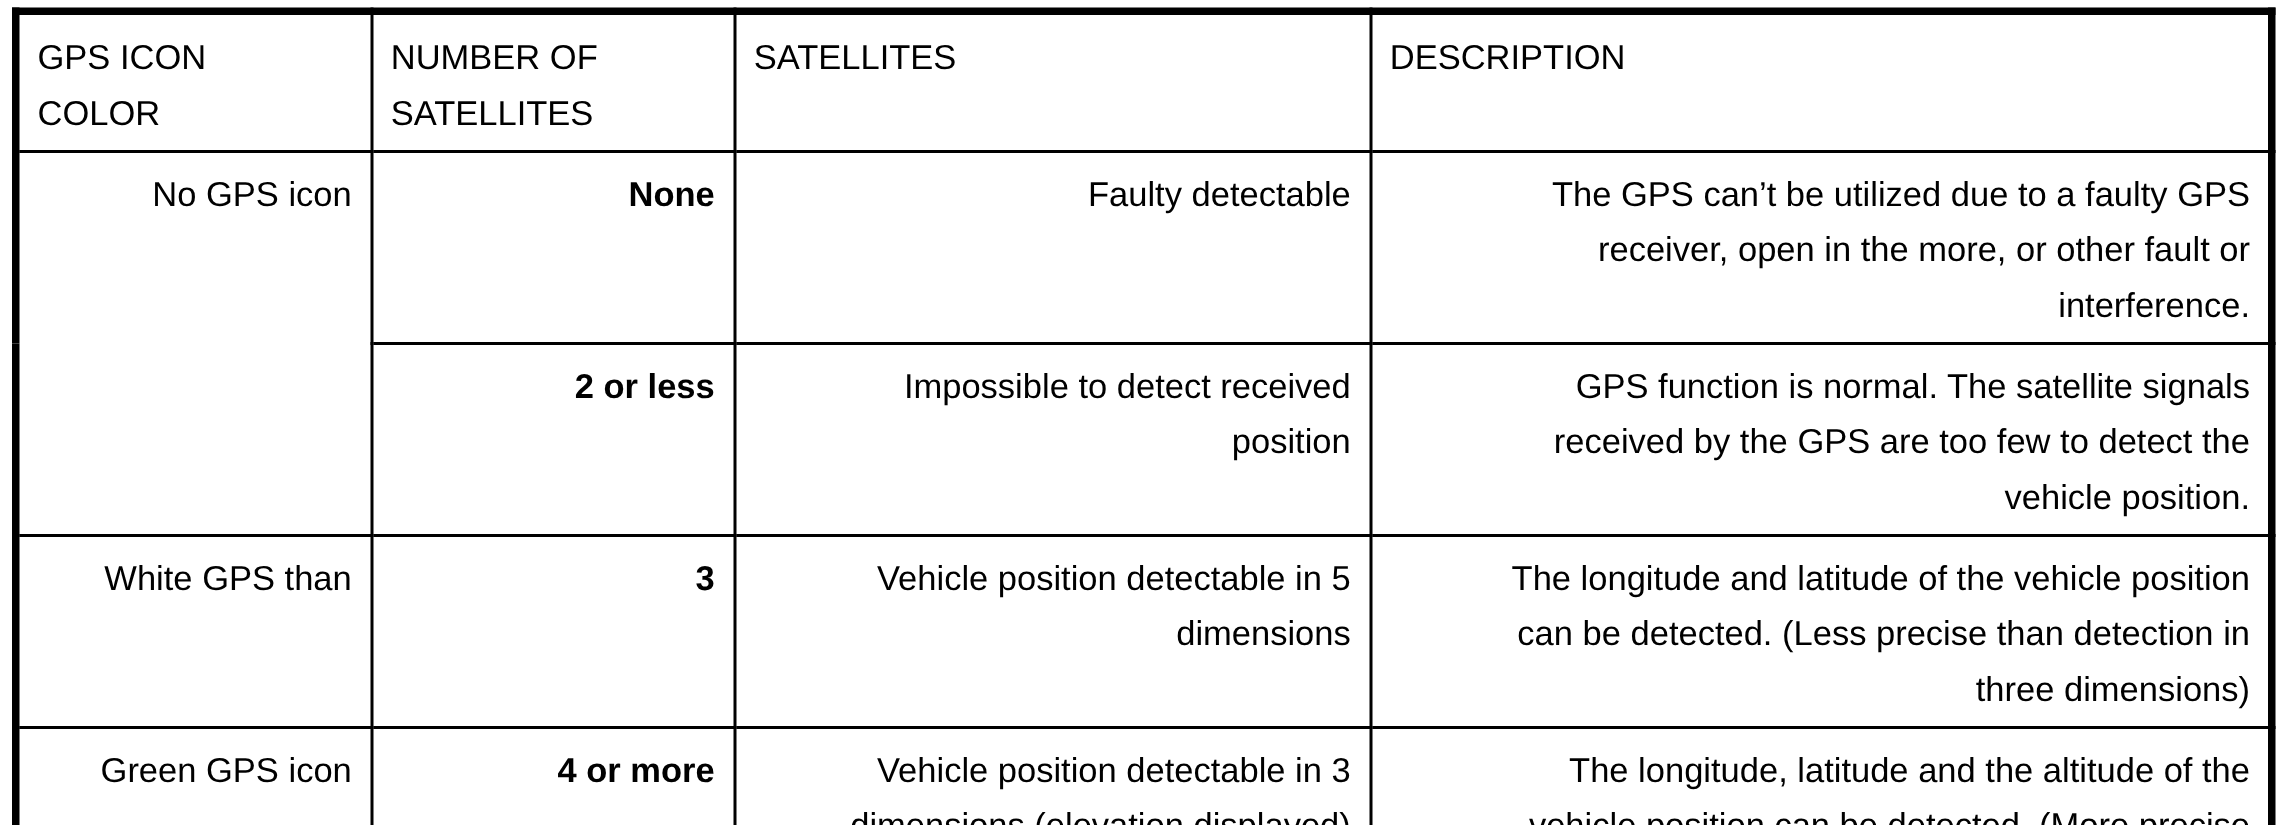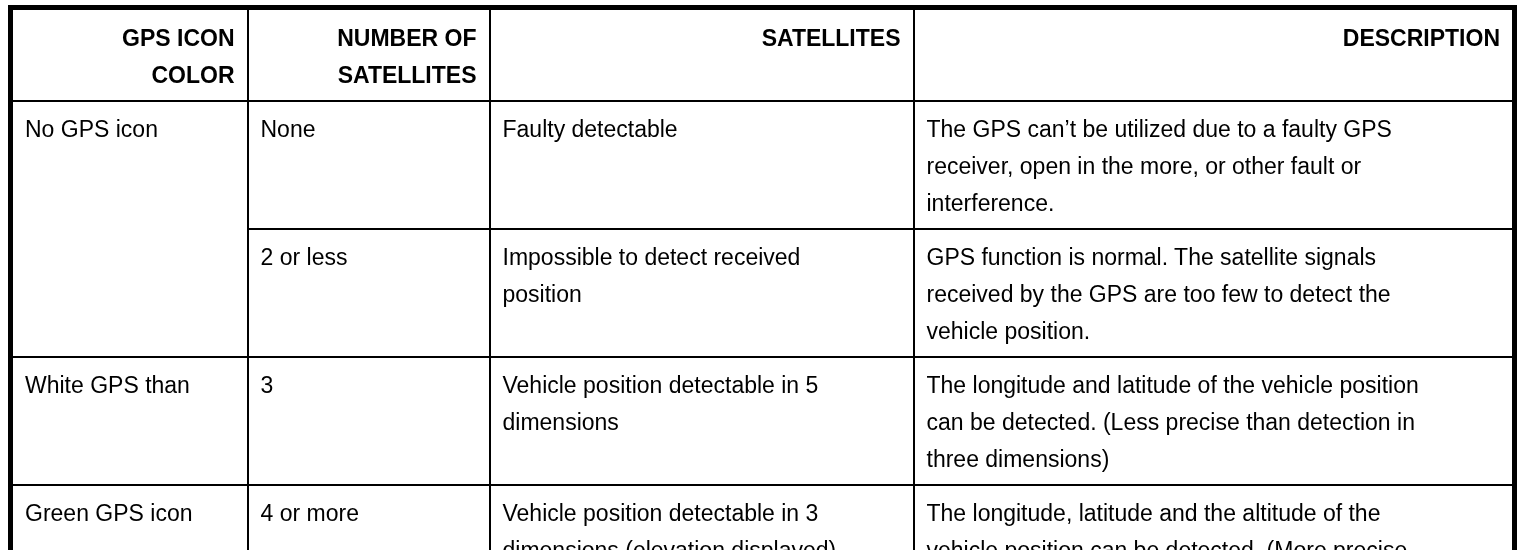--- a/index.html
+++ b/index.html
@@ -28,31 +28,31 @@
   .gps-table td {
     border: 2px solid #000000;
     vertical-align: top;
     padding: 9px 12px 6px 12px;
     font-size: 23px;
     line-height: 37px;
     white-space: pre-line;
     overflow: hidden;
   }
   .gps-table th {
-    font-weight: bold;
-    text-align: right;
+    font-weight: normal;
+    text-align: left;
     padding-top: 10px;
   }
   .gps-table thead tr { height: 78px; }
   .gps-table tbody tr.r1 { height: 117px; }
   .gps-table tbody tr.r2 { height: 112px; }
   .gps-table tbody tr.r3 { height: 112px; }
   .gps-table tbody tr.r4 { height: 111px; }
-  .gps-table td.center { text-align: left; }
-  .gps-table td.left { text-align: left; }
+  .gps-table td.center { text-align: right; font-weight: bold; }
+  .gps-table td.left { text-align: right; }
 </style>
 </head>
 <body>
 
 <div class="page">
   <table class="gps-table">
     <colgroup>
       <col style="width:237px">
       <col style="width:242px">
       <col style="width:424px">

